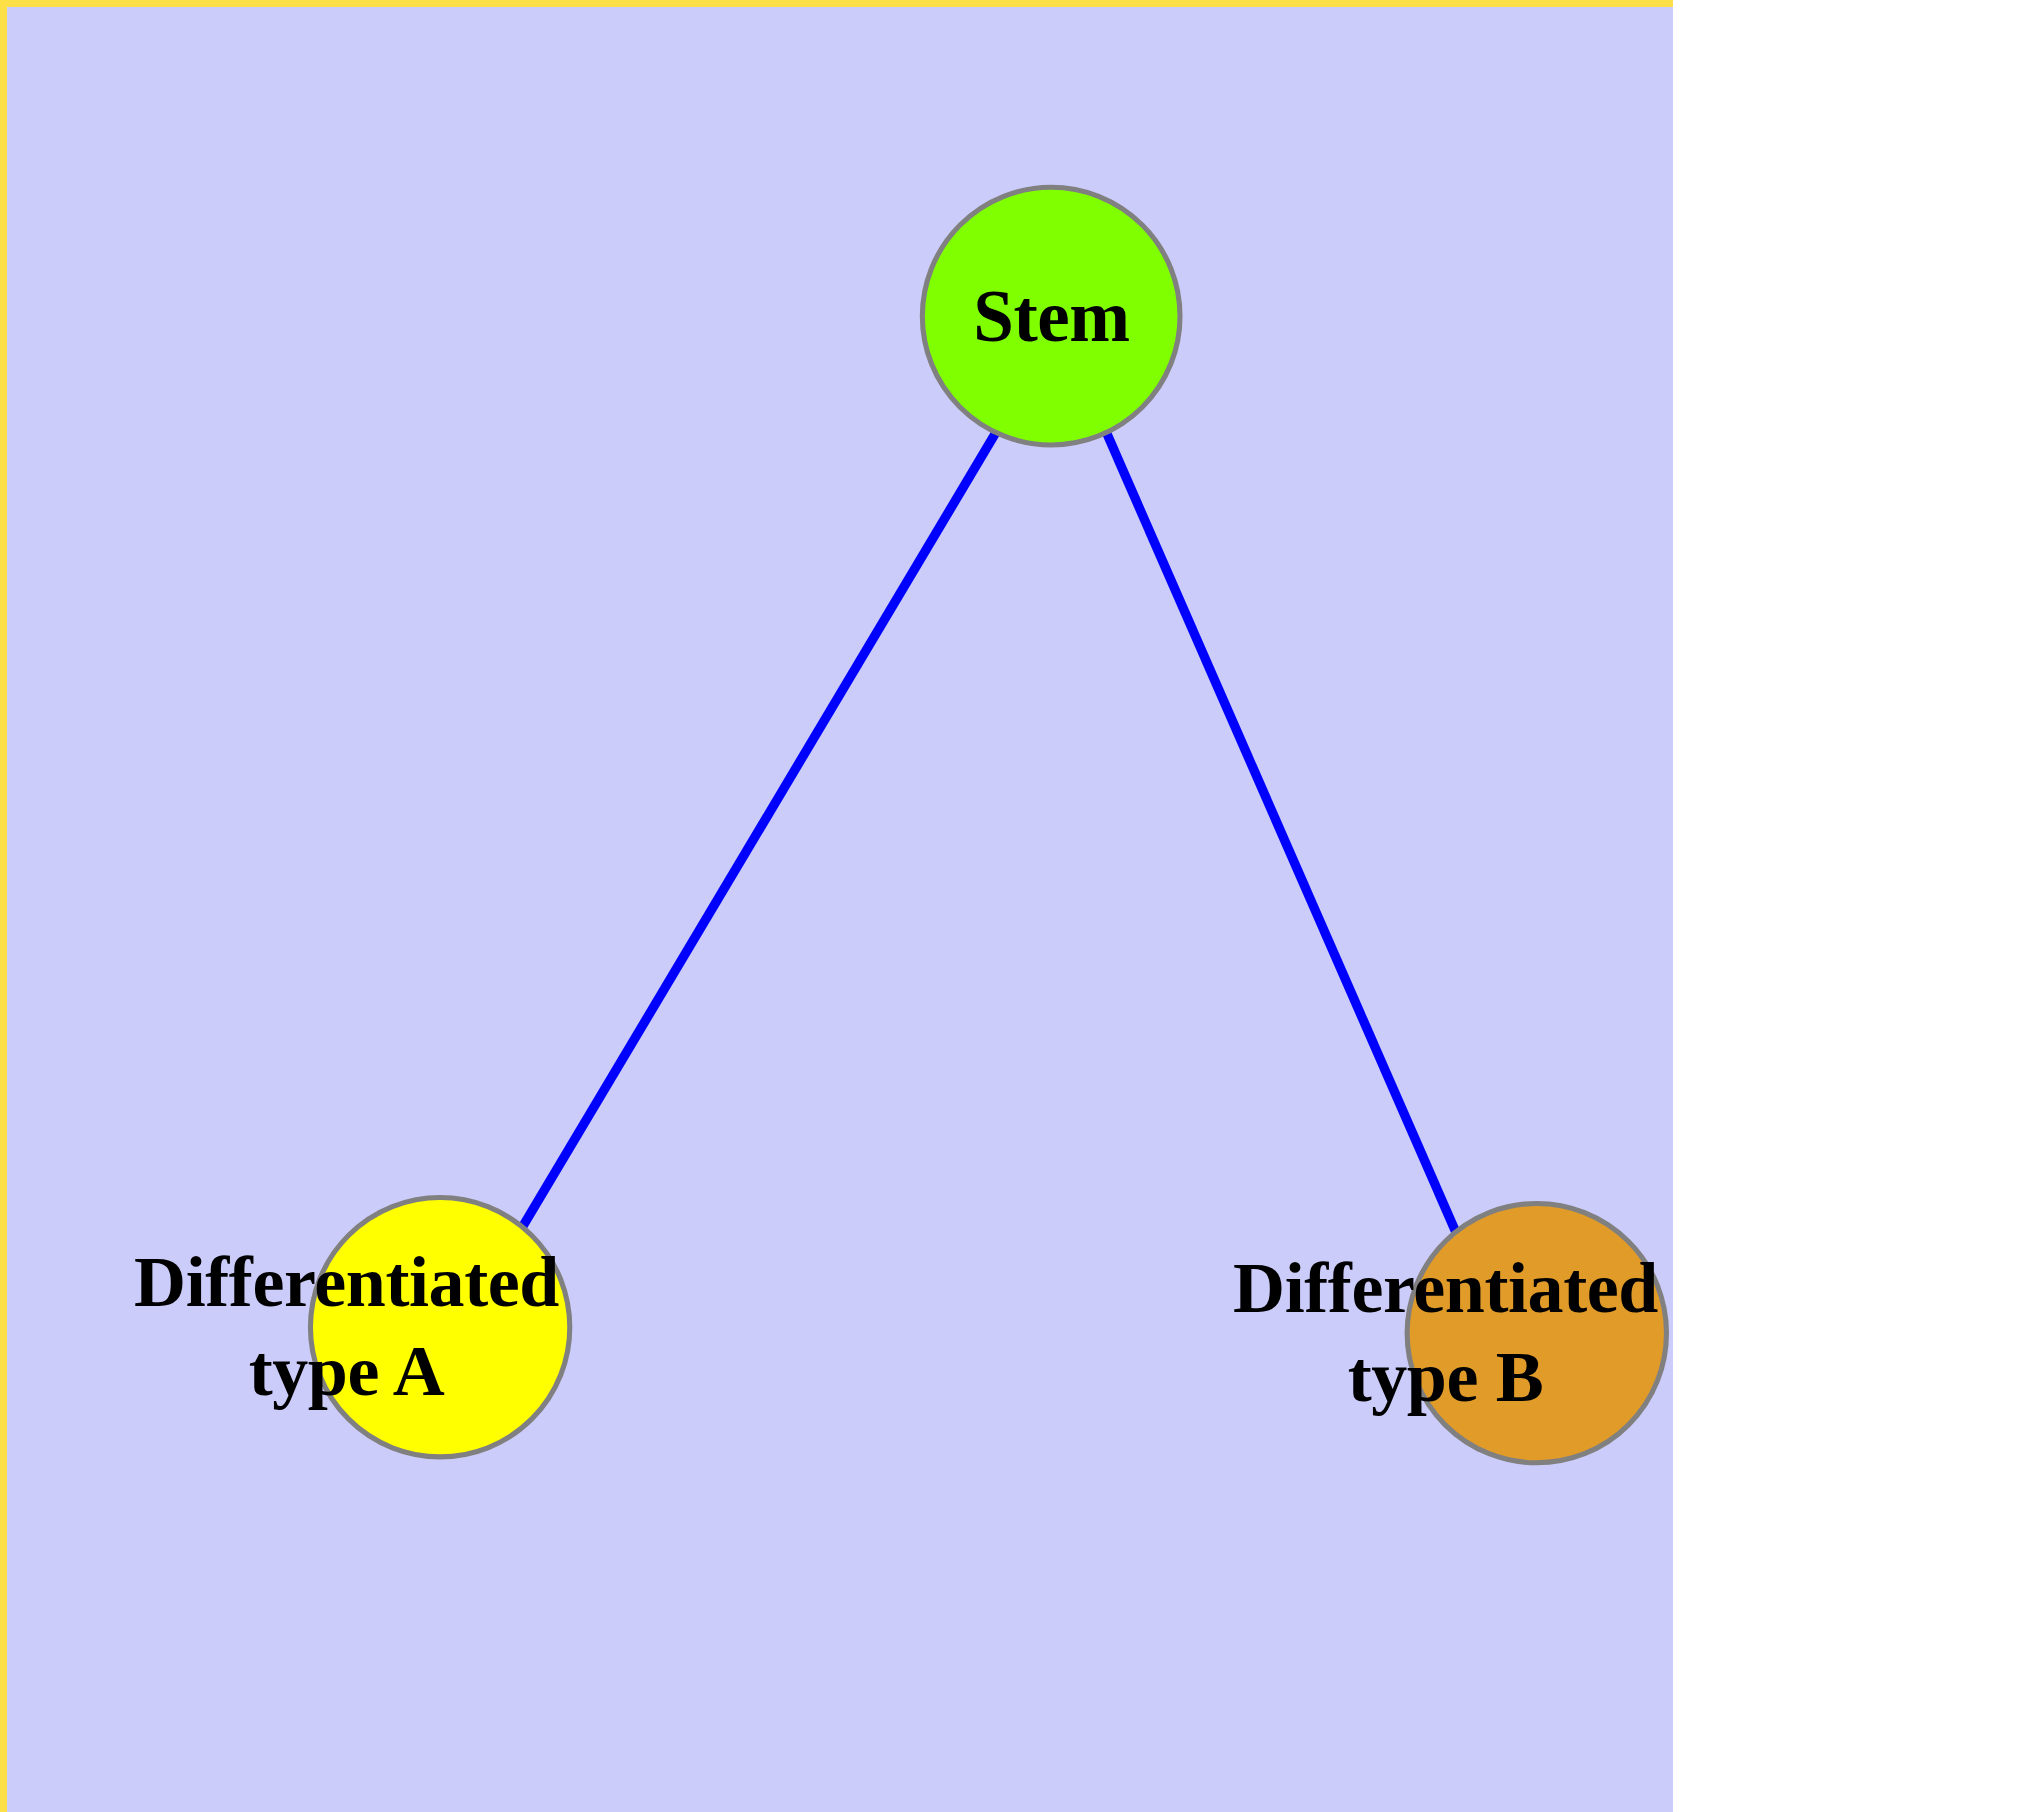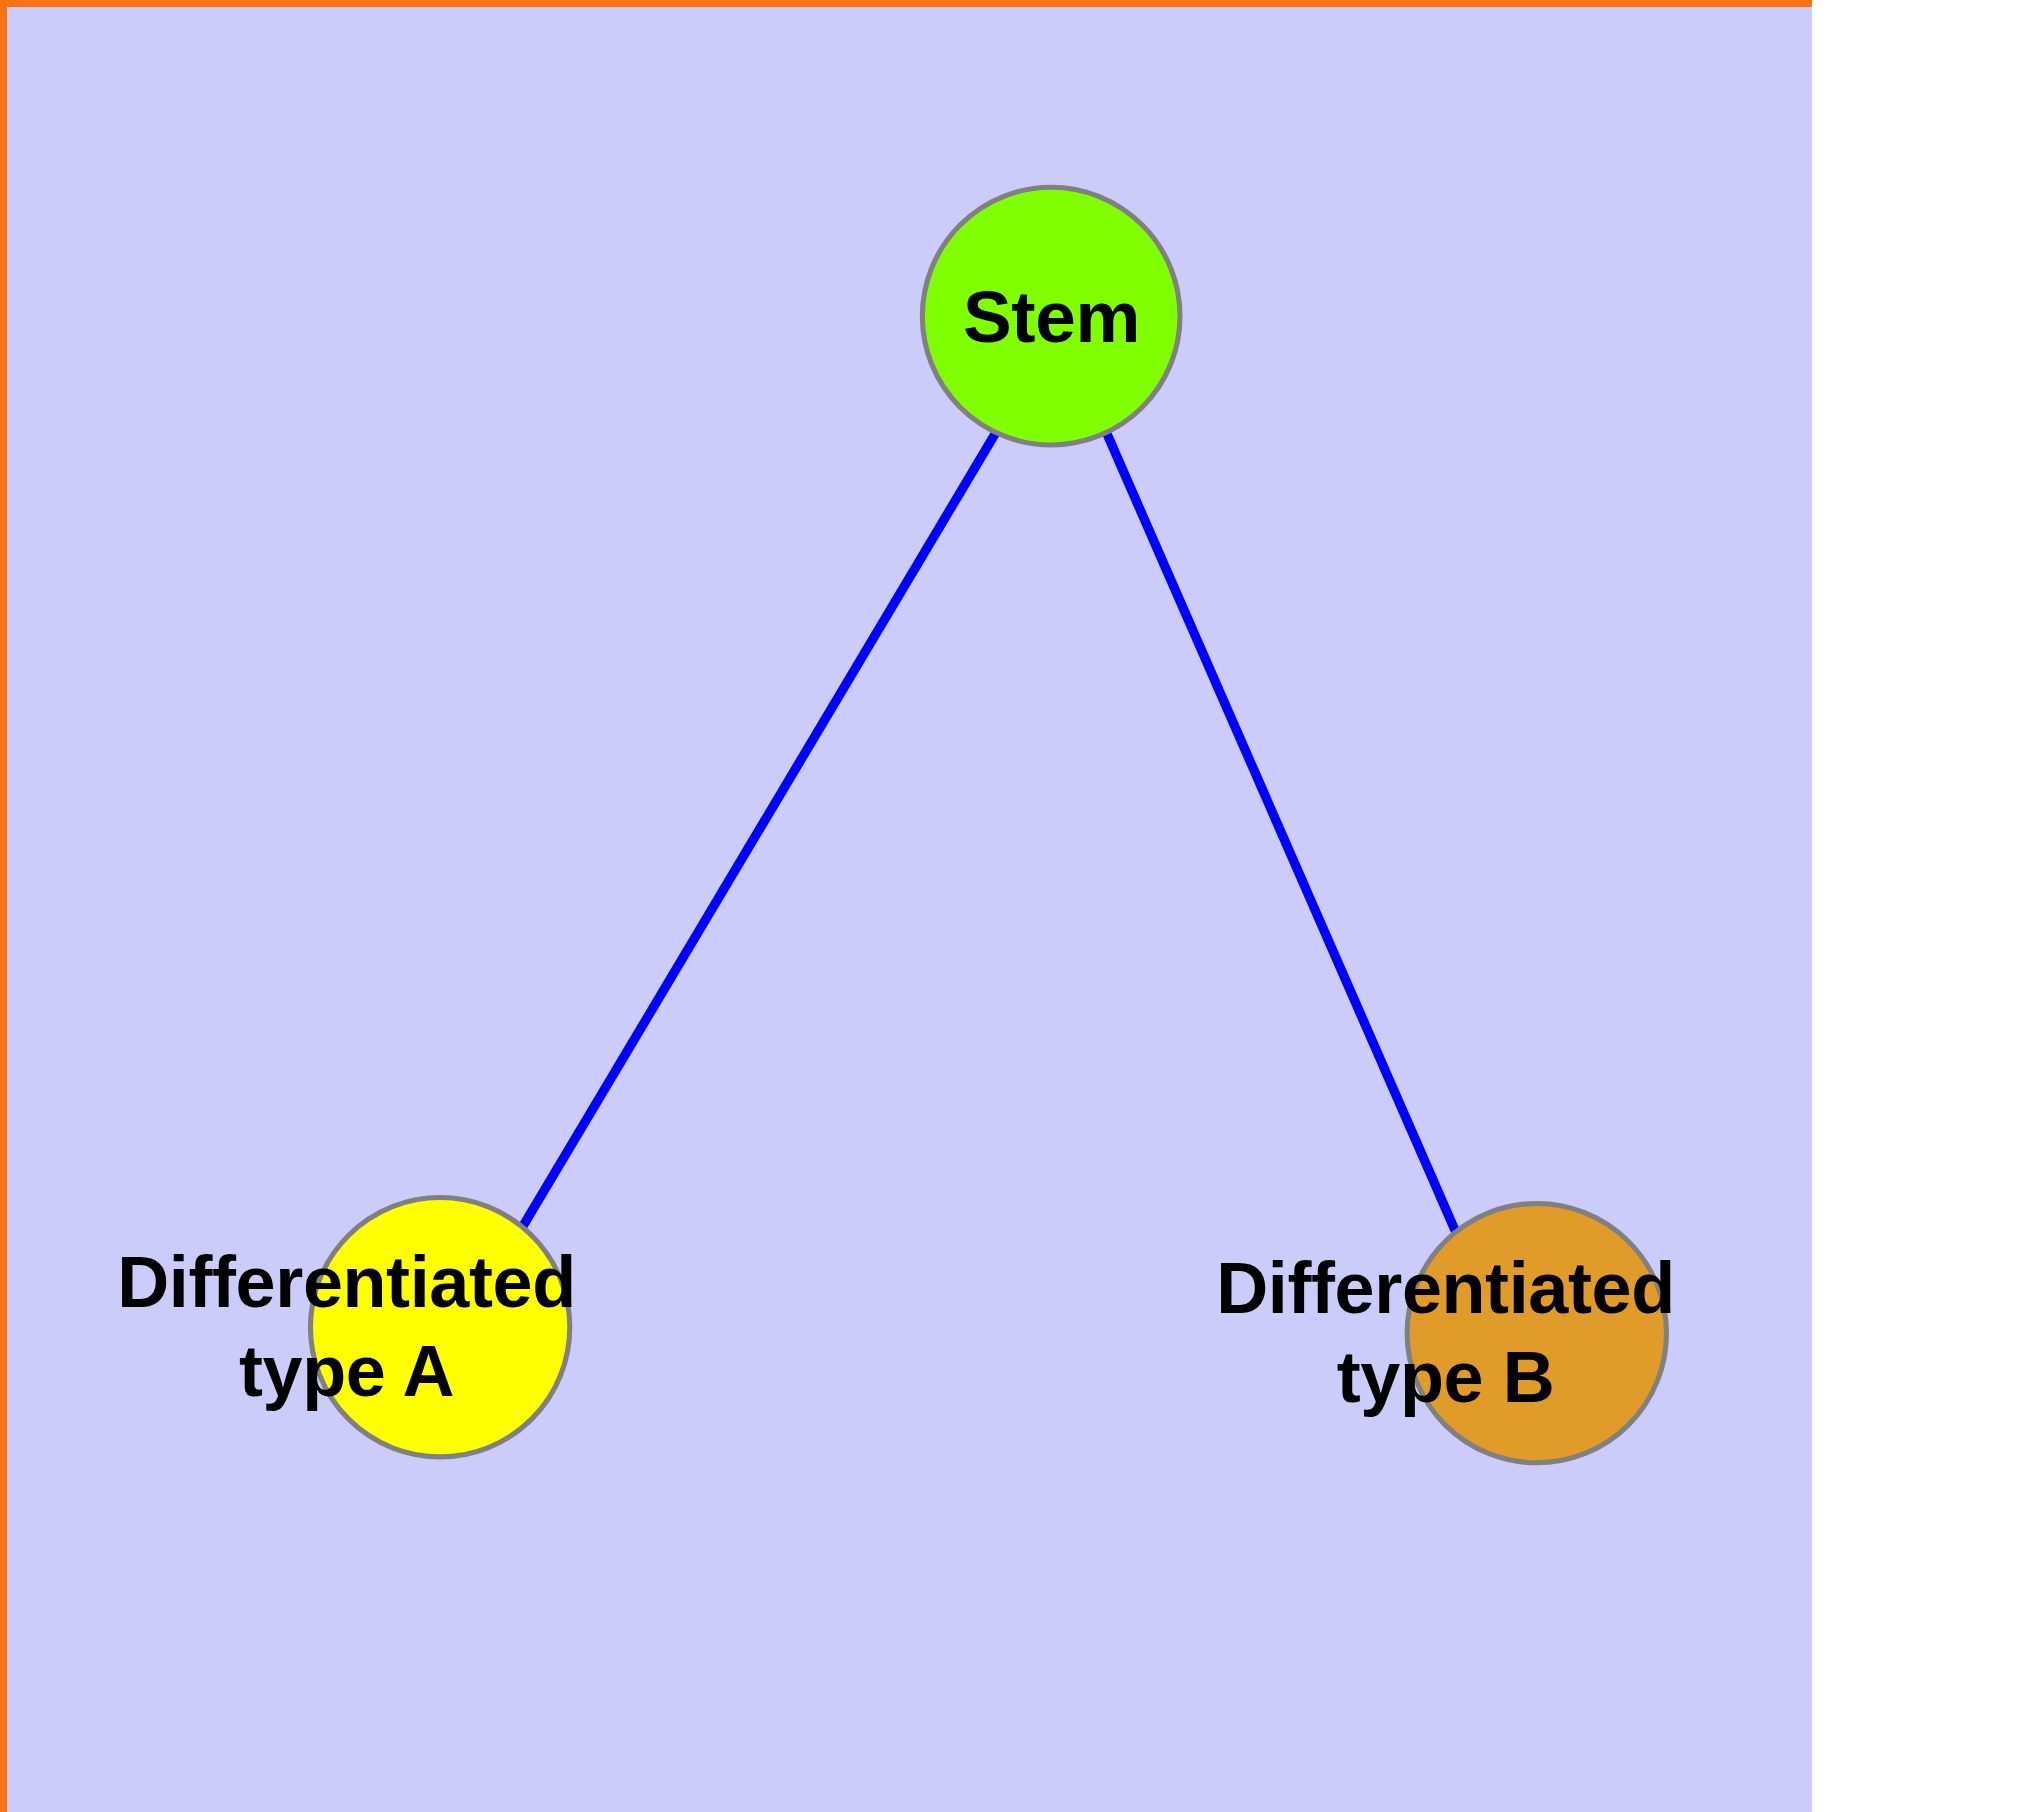--- a/index.html
+++ b/index.html
@@ -2,25 +2,25 @@
 <html style="font-size:13.6px"><head>
 <meta charset="utf-8">
 <style>
   html, body {
     margin: 0;
     padding: 0;
     background: #ffffff;
   }
   #canvas {
     position: relative;
-    width: 1812px;
+    width: 1673px;
     height: 1812px;
-    background: #f97316;
+    background: #fde047;
     overflow: hidden;
-    font-family: Liberation Sans, sans-serif;
+    font-family: Liberation Serif, serif;
   }
   #plot-area {
     position: absolute;
     left: 6.8px;
     top: 6.8px;
     width: 2014px;
     height: 1805px;
     background: #ccccfa;
   }
   #graph-svg {

